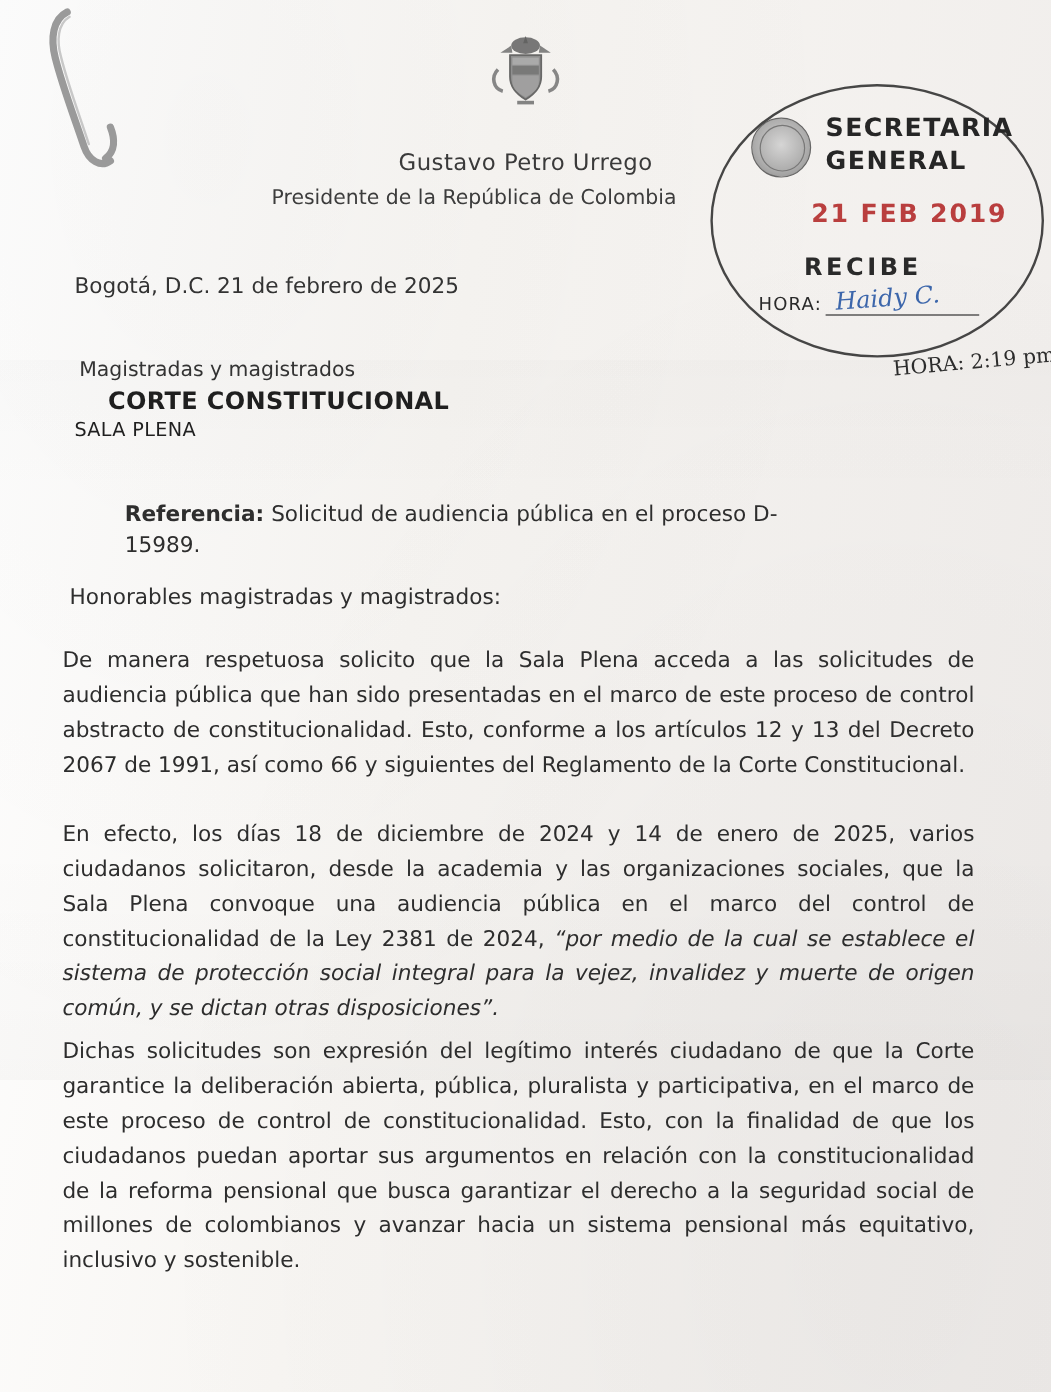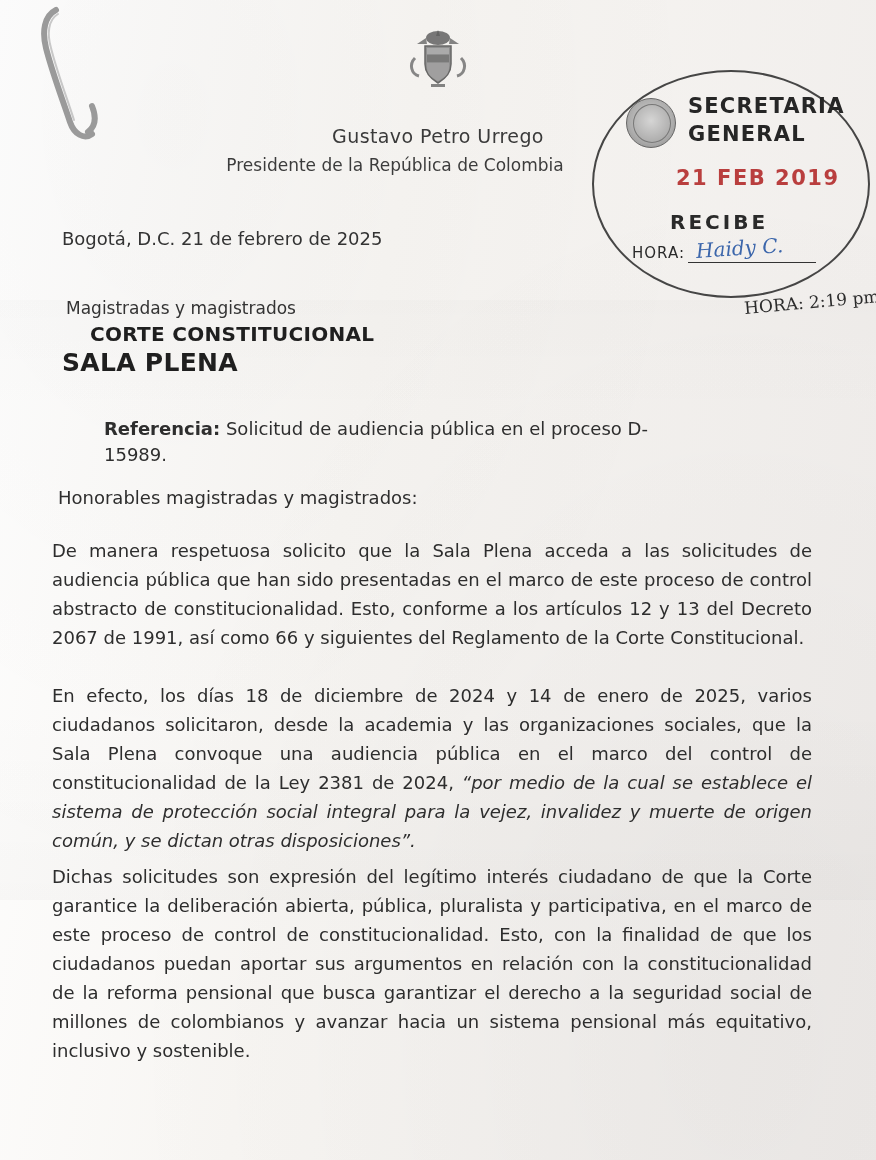--- a/index.html
+++ b/index.html
@@ -209,22 +209,22 @@
     font-size: 20px;
     font-weight: bold;
     color: #1f1f1f;
     letter-spacing: 0.3px;
     margin-left: 28px;
   }
   .addressee3 {
     position: absolute;
     left: 62px;
     top: 348px;
-    font-size: 25px;
-    font-weight: bold;
+    font-size: 16px;
+    font-weight: normal;
     color: #1f1f1f;
     letter-spacing: 0.3px;
   }
 
   .reference {
     position: absolute;
     left: 104px;
     top: 416px;
     width: 600px;
     font-size: 18px;

